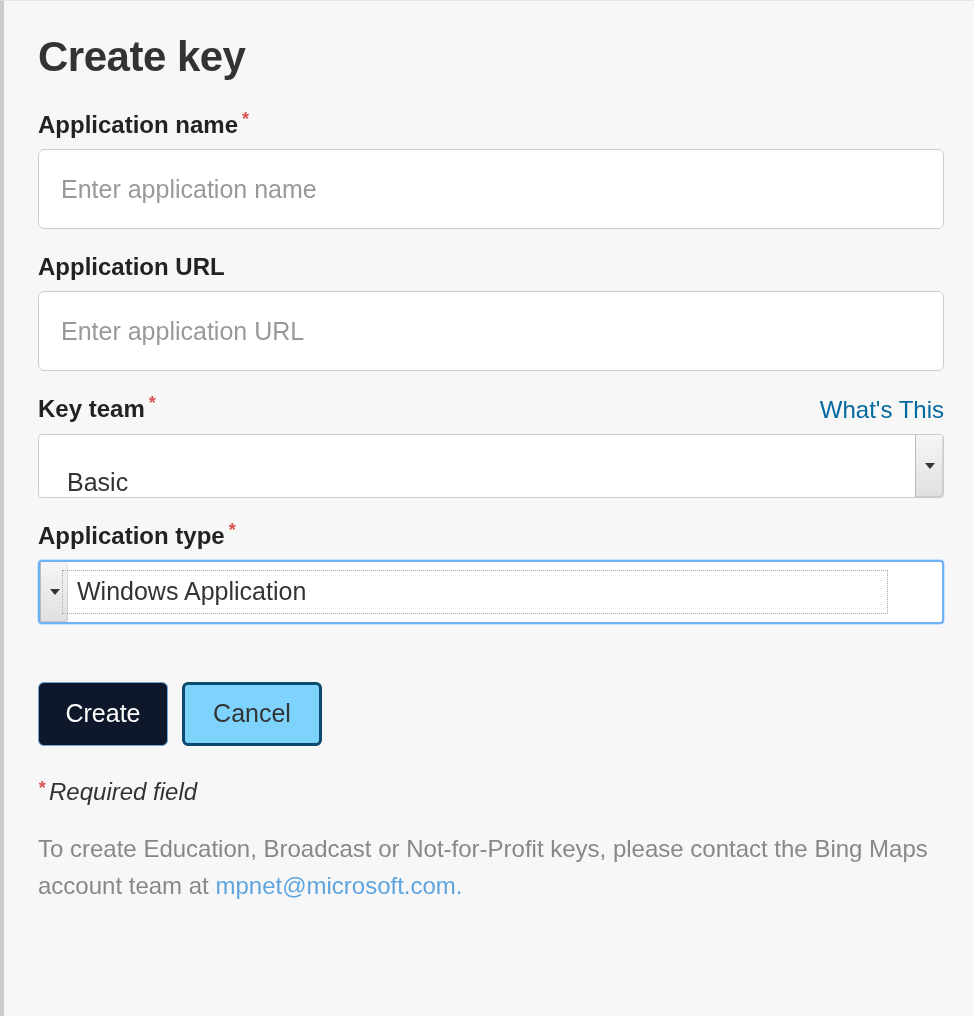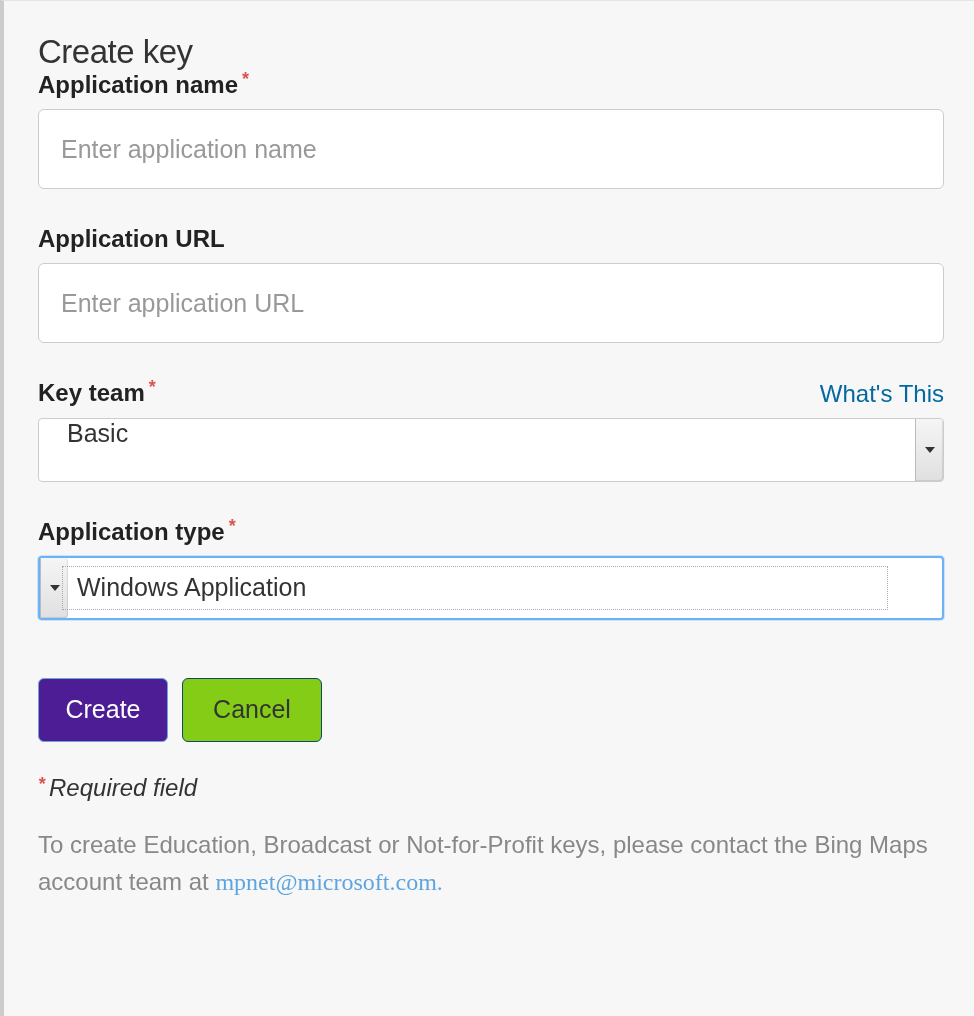--- a/index.html
+++ b/index.html
@@ -8,27 +8,28 @@
       background: #f7f7f7;
       width: 974px;
       height: 1016px;
       border-left: 4px solid #ccc;
       border-top: 1px solid #e5e5e5;
     }
     .container {
       padding: 32px 30px 30px 34px;
     }
     h1.page-title {
-      font-size: 33px;
-      font-weight: 400;
-      color: #333;
+      font-size: 42px;
+      font-weight: 700;
+      color: #333;
+      margin-bottom: 30px;
       letter-spacing: -0.5px;
     }
     .form-group {
-      margin-bottom: 36px;
+      margin-bottom: 24px;
     }
     .label-row {
       display: flex;
       justify-content: space-between;
       align-items: baseline;
       margin-bottom: 10px;
     }
     .field-label {
       font-size: 24px;
       font-weight: 700;
@@ -64,21 +65,21 @@
       color: #999;
     }
     .select-wrap {
       position: relative;
       width: 100%;
       height: 64px;
       background: #fff;
       border: 1px solid #ccc;
       border-radius: 4px;
       display: flex;
-      align-items: flex-start;
+      align-items: flex-end;
     }
     .select-wrap.focused {
       border: 2px solid #6bb3f5;
       box-shadow: 0 0 0 1px rgba(107,179,245,0.3);
     }
     .select-value {
       font-size: 25px;
       color: #333;
       padding-left: 28px;
       flex: 1;
@@ -120,29 +121,29 @@
       padding: 0 26px;
       font-size: 25px;
       border-radius: 6px;
       cursor: pointer;
       border: 1px solid transparent;
       display: flex;
       align-items: center;
       justify-content: center;
     }
     .btn-primary {
-      background: #4c1d95;
+      background: #0f172a;
       color: #fff;
       border-color: #6ba6d6;
       min-width: 130px;
     }
     .btn-secondary {
-      background: #84cc16;
-      color: #333;
-      border: 1px solid #0c4a6e;
+      background: #7dd3fc;
+      color: #333;
+      border: 3px solid #0c4a6e;
       min-width: 140px;
     }
     .required-note {
       font-size: 24px;
       color: #333;
       margin-bottom: 24px;
       font-style: italic;
     }
     .required-note .required {
       vertical-align: baseline;
@@ -151,21 +152,20 @@
       margin-right: 4px;
     }
     .footer-text {
       font-size: 24px;
       color: #888;
       line-height: 1.55;
     }
     .footer-text a {
       color: #5ea5e0;
       text-decoration: none;
-      font-family: Liberation Serif, serif;
     }
   </style>
 </head>
 <body>
 
 <div class="container">
 
   <h1 class="page-title">Create key</h1>
 
   <div class="form-group">

